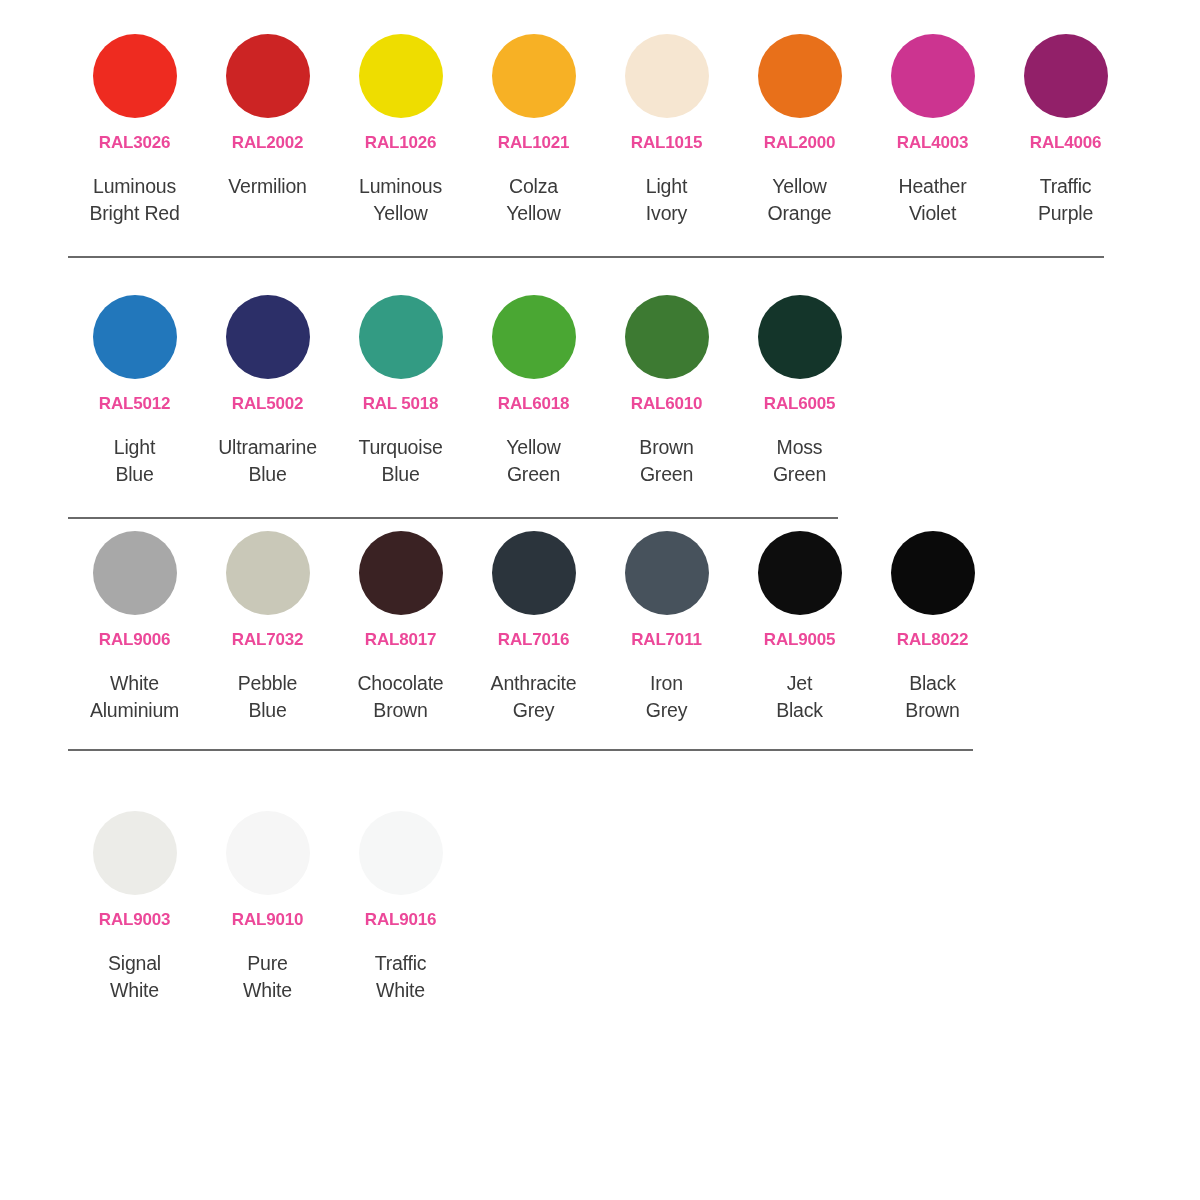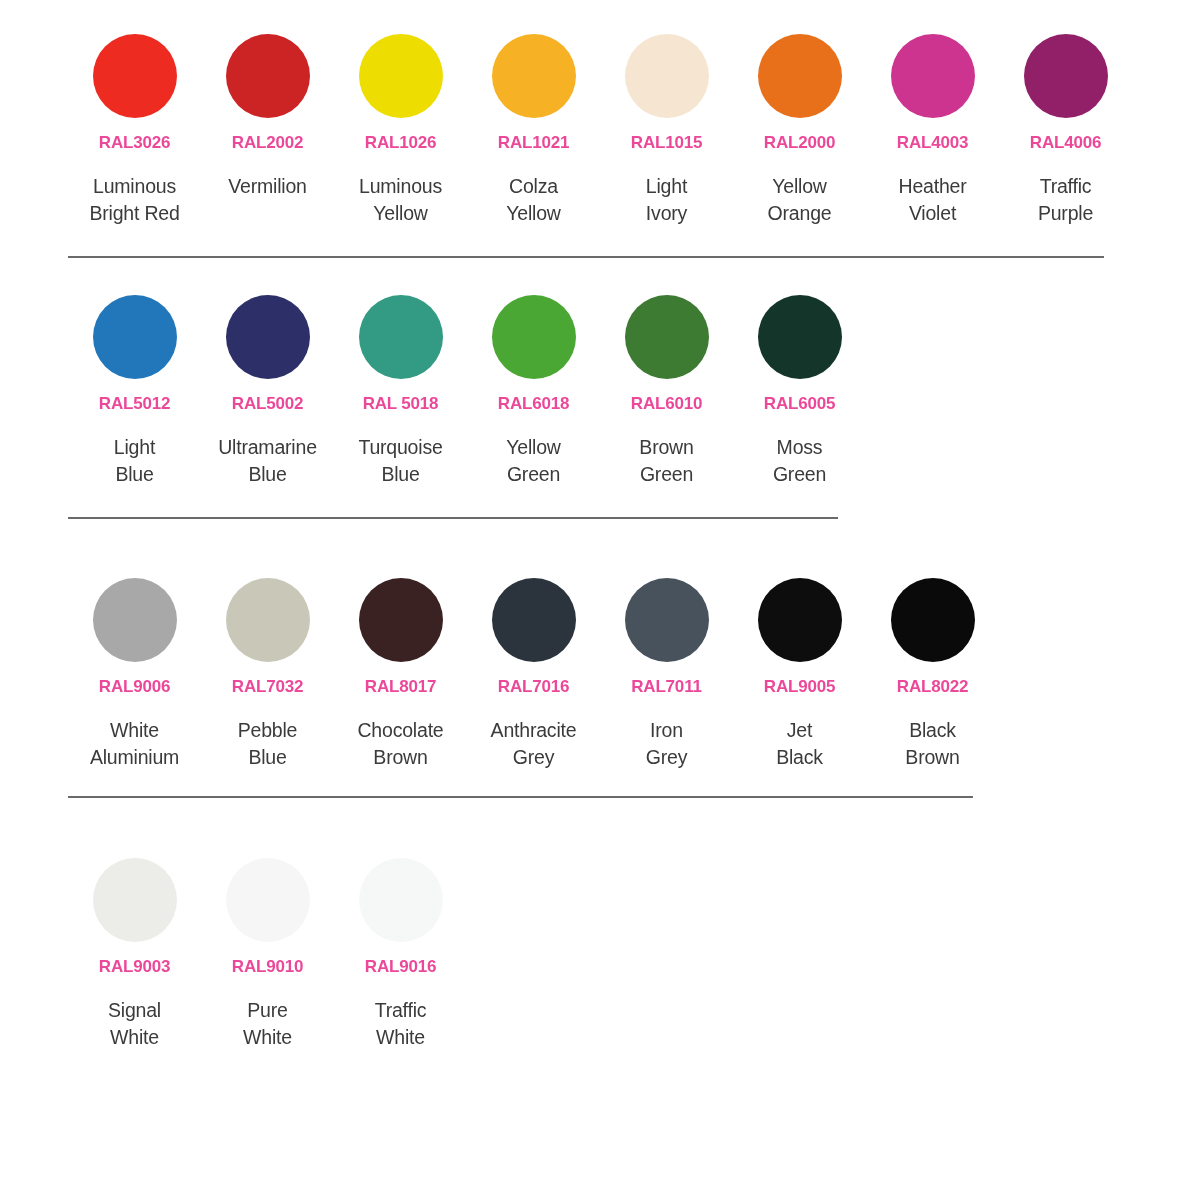--- a/index.html
+++ b/index.html
@@ -94,21 +94,21 @@
 
   
   #group-0 .row  { padding-top: 22px; }
   #group-0 .divider-wrap { padding-top: 29px; }
   #group-0 .divider { width: 1036px; }
 
   #group-1 .row  { padding-top: 25px; }
   #group-1 .divider-wrap { padding-top: 29px; }
   #group-1 .divider { width: 770px; }
 
-  #group-2 .row  { padding-top: 47px; }
+  #group-2 .row  { }
   #group-2 .divider-wrap { padding-top: 25px; }
   #group-2 .divider { width: 905px; }
 
   #group-3 .row  { padding-top: 48px; }
 </style>
 </head>
 <body>
 
 <div class="chart" id="chart-root">
     <div class="group" id="group-0">

